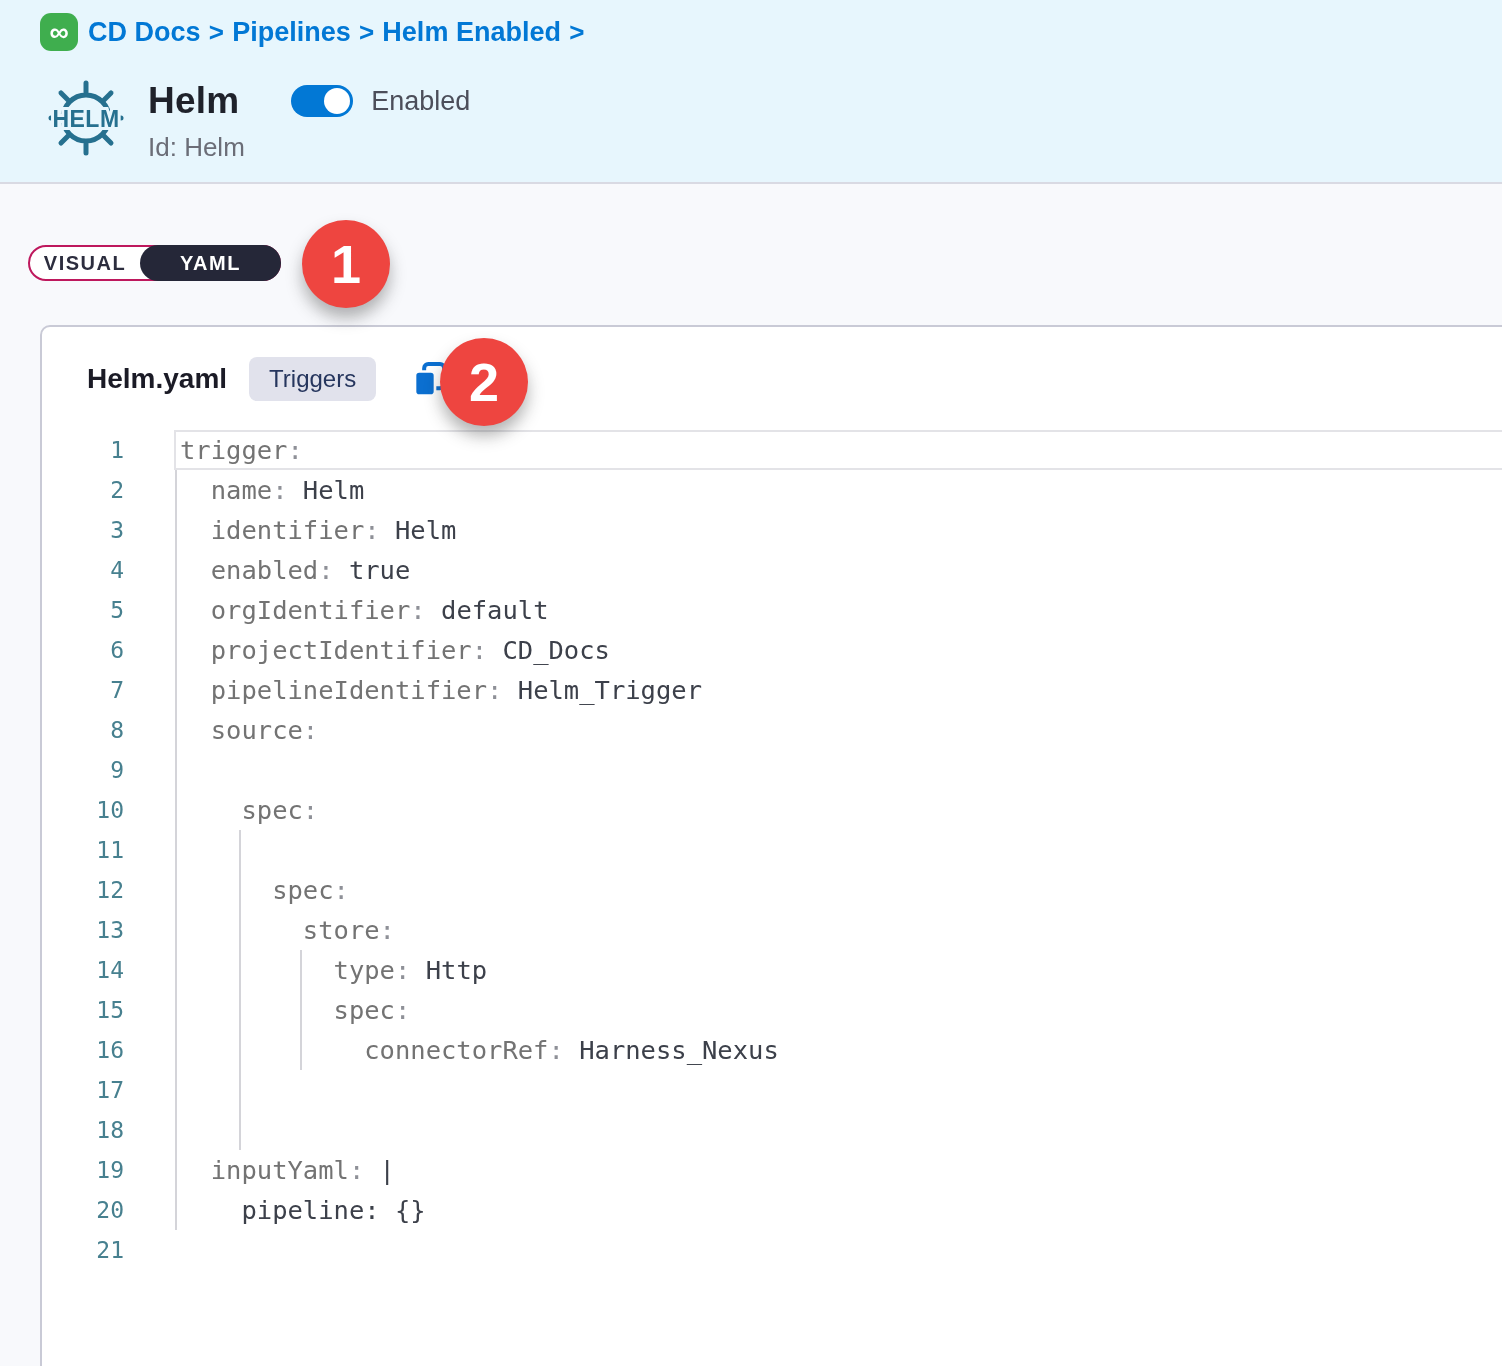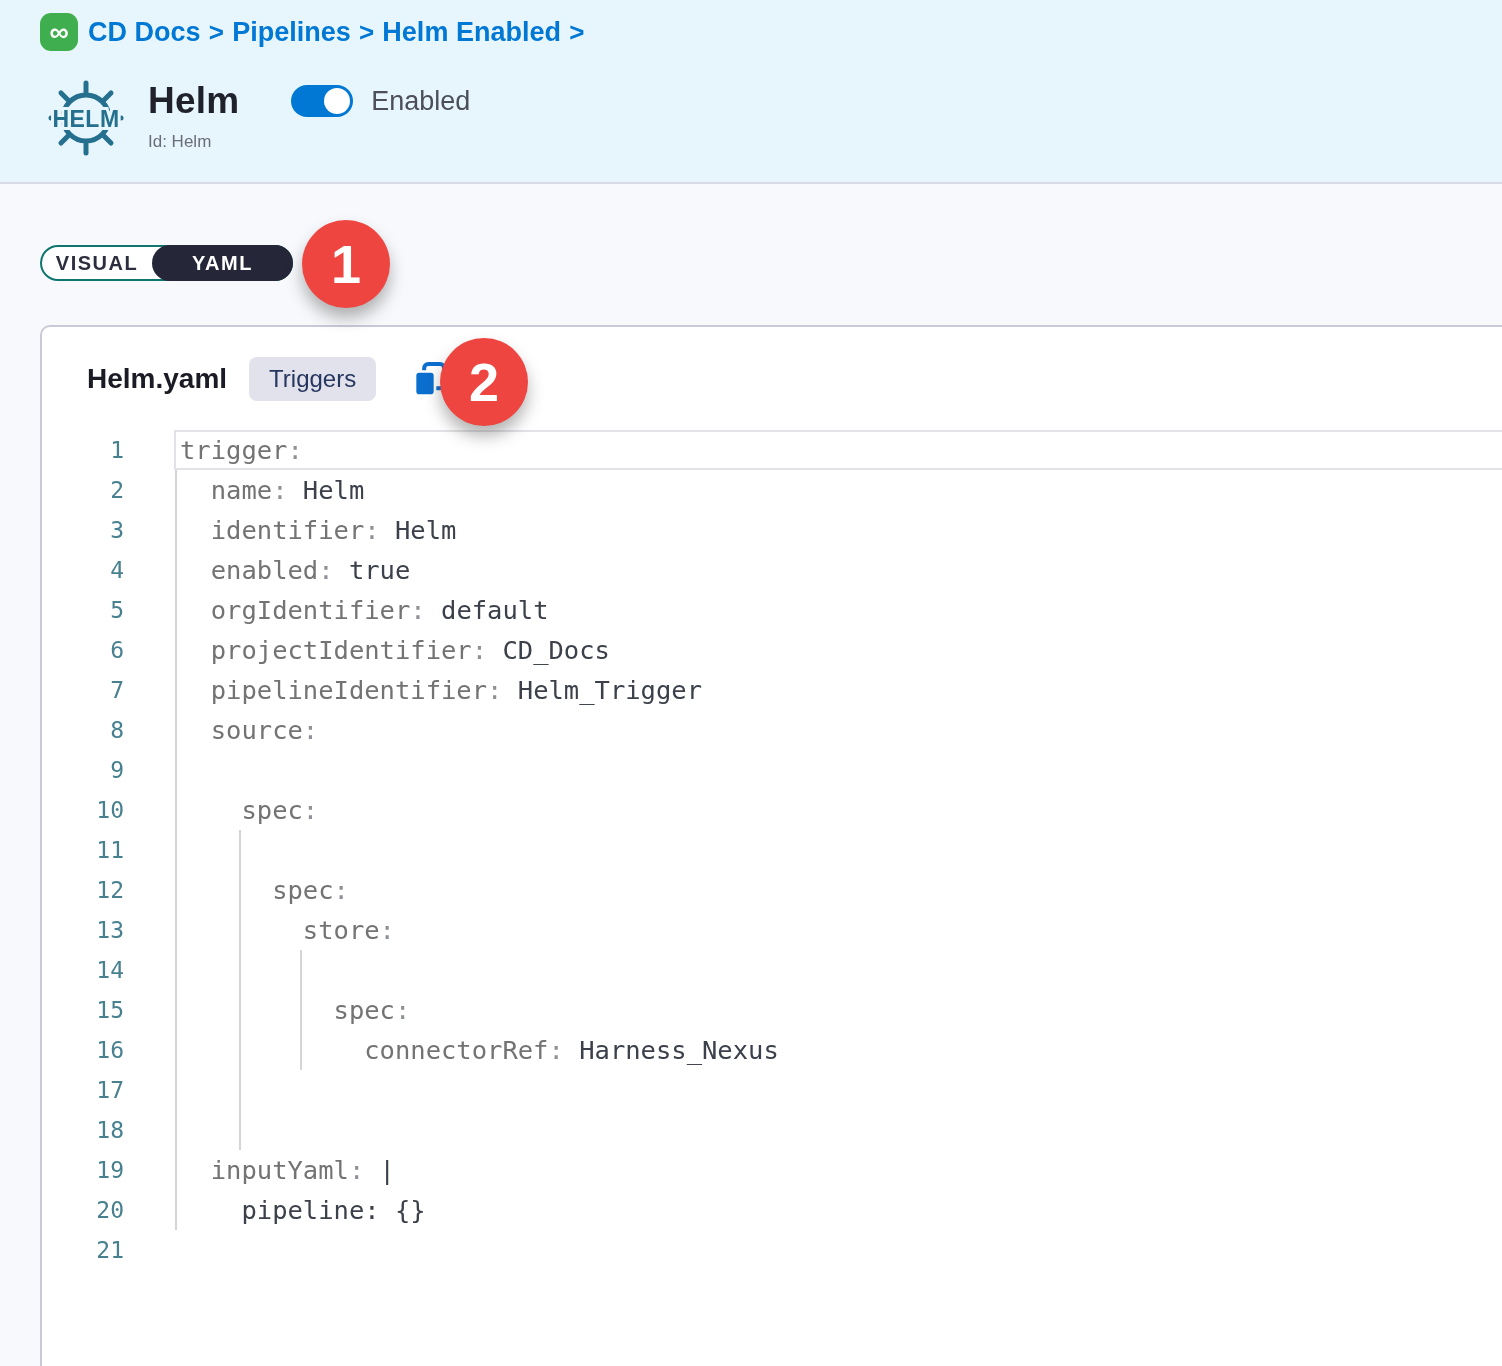--- a/index.html
+++ b/index.html
@@ -35,26 +35,26 @@
   .page-title { font-size:37px; font-weight:700; color:#1f222b; letter-spacing:.2px; }
   .toggle {
     width:62px; height:32px; border-radius:16px; background:#0278d5;
     position:relative; margin-left:52px; cursor:pointer; flex:none;
   }
   .toggle .knob {
     position:absolute; top:3px; left:33px; width:26px; height:26px;
     border-radius:50%; background:#fff;
   }
   .toggle-label { margin-left:18px; font-size:27px; color:#4c4e5a; }
-  .id-label { margin-top:10px; font-size:17px; color:#6b6d77; }
+  .id-label { margin-top:10px; font-size:26px; color:#6b6d77; }
 
   
   .segmented {
-    position:absolute; left:40px; top:245px; width:253px; height:36px;
-    background:#fff; border:2px solid #0f766e; border-radius:20px;
+    position:absolute; left:28px; top:245px; width:253px; height:36px;
+    background:#fff; border:2px solid #be185d; border-radius:20px;
     display:flex; align-items:stretch;
   }
   .seg {
     display:flex; align-items:center; justify-content:center;
     font-size:20px; font-weight:700; letter-spacing:1.5px; cursor:pointer;
   }
   .seg-visual { width:110px; color:#2c2d3e; }
   .seg-yaml {
     flex:1; background:#252738; color:#fff; border-radius:18px;
     margin:-2px -2px -2px 0;
@@ -215,21 +215,21 @@
       <div class="row">
     <div class="gutter">12</div>
     <div class="code"><div class="guide" style="left: 51px;"></div><div class="guide" style="left: 115px;"></div><span>      <span class="k">spec</span><span class="p">:</span></span></div>
   </div>
       <div class="row">
     <div class="gutter">13</div>
     <div class="code"><div class="guide" style="left: 51px;"></div><div class="guide" style="left: 115px;"></div><span>        <span class="k">store</span><span class="p">:</span></span></div>
   </div>
       <div class="row">
     <div class="gutter">14</div>
-    <div class="code"><div class="guide" style="left: 51px;"></div><div class="guide" style="left: 115px;"></div><div class="guide" style="left: 176px;"></div></div>
+    <div class="code"><div class="guide" style="left: 51px;"></div><div class="guide" style="left: 115px;"></div><div class="guide" style="left: 176px;"></div><span>          <span class="k">type</span><span class="p">:</span> <span class="v">Http</span></span></div>
   </div>
       <div class="row">
     <div class="gutter">15</div>
     <div class="code"><div class="guide" style="left: 51px;"></div><div class="guide" style="left: 115px;"></div><div class="guide" style="left: 176px;"></div><span>          <span class="k">spec</span><span class="p">:</span></span></div>
   </div>
       <div class="row">
     <div class="gutter">16</div>
     <div class="code"><div class="guide" style="left: 51px;"></div><div class="guide" style="left: 115px;"></div><div class="guide" style="left: 176px;"></div><span>            <span class="k">connectorRef</span><span class="p">:</span> <span class="v">Harness_Nexus</span></span></div>
   </div>
       <div class="row">

